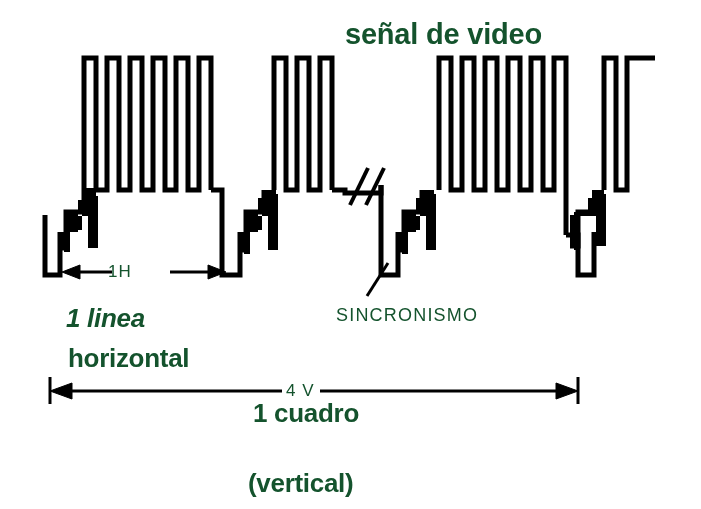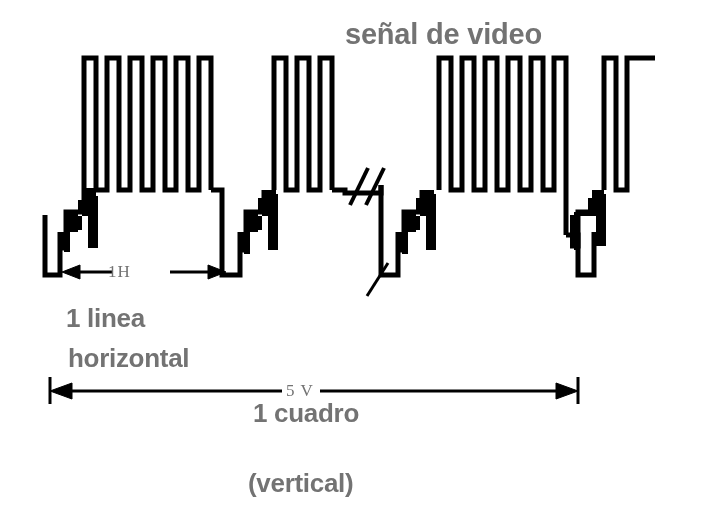--- a/index.html
+++ b/index.html
@@ -19,38 +19,38 @@
   }
   #waveform-svg {
     position: absolute;
     left: 0;
     top: 0;
     width: 701px;
     height: 509px;
   }
   .lbl {
     position: absolute;
-    color: #737373;
+    color: #14532d;
     white-space: pre;
   }
   .title-text {
     font-size: 29px;
     font-weight: bold;
     letter-spacing: -0.2px;
   }
   .caption-bold {
     font-size: 26px;
     font-weight: bold;
     letter-spacing: -0.3px;
   }
   .dim-text {
     font-size: 17px;
     font-weight: normal;
     letter-spacing: 1px;
-    font-family: Liberation Serif, serif;
+    font-family: Liberation Sans, sans-serif;
   }
   .sync-text {
     font-size: 18px;
     font-weight: normal;
     letter-spacing: 1.2px;
   }
 </style>
 </head>
 <body>
 
@@ -164,24 +164,25 @@
       <polygon points="50,391 72,383 72,399"></polygon>
       <line x1="320" y1="391" x2="572" y2="391" stroke-width="3"></line>
       <polygon points="578,391 556,383 556,399"></polygon>
     </g>
   </svg>
 
   <div class="lbl title-text" style="left:345px; top:18px;">señal de video</div>
 
   <div class="lbl dim-text" style="left:108px; top:262px;">1H</div>
 
-  <div class="lbl dim-text" style="left:286px; top:381px;">5 V</div>
+  <div class="lbl dim-text" style="left:286px; top:381px;">4 V</div>
 
+  <div class="lbl sync-text" style="left:336px; top:305px;">SINCRONISMO</div>
 
-  <div class="lbl caption-bold" style="left:66px; top:303px;">1 linea</div>
+  <div class="lbl caption-bold" style="left:66px; top:303px;font-style:italic;">1 linea</div>
 
   <div class="lbl caption-bold" style="left:68px; top:343px;">horizontal</div>
 
   <div class="lbl caption-bold" style="left:253px; top:398px;">1 cuadro</div>
 
   <div class="lbl caption-bold" style="left:248px; top:468px;">(vertical)</div>
 
 </div>
 
 </body></html>

